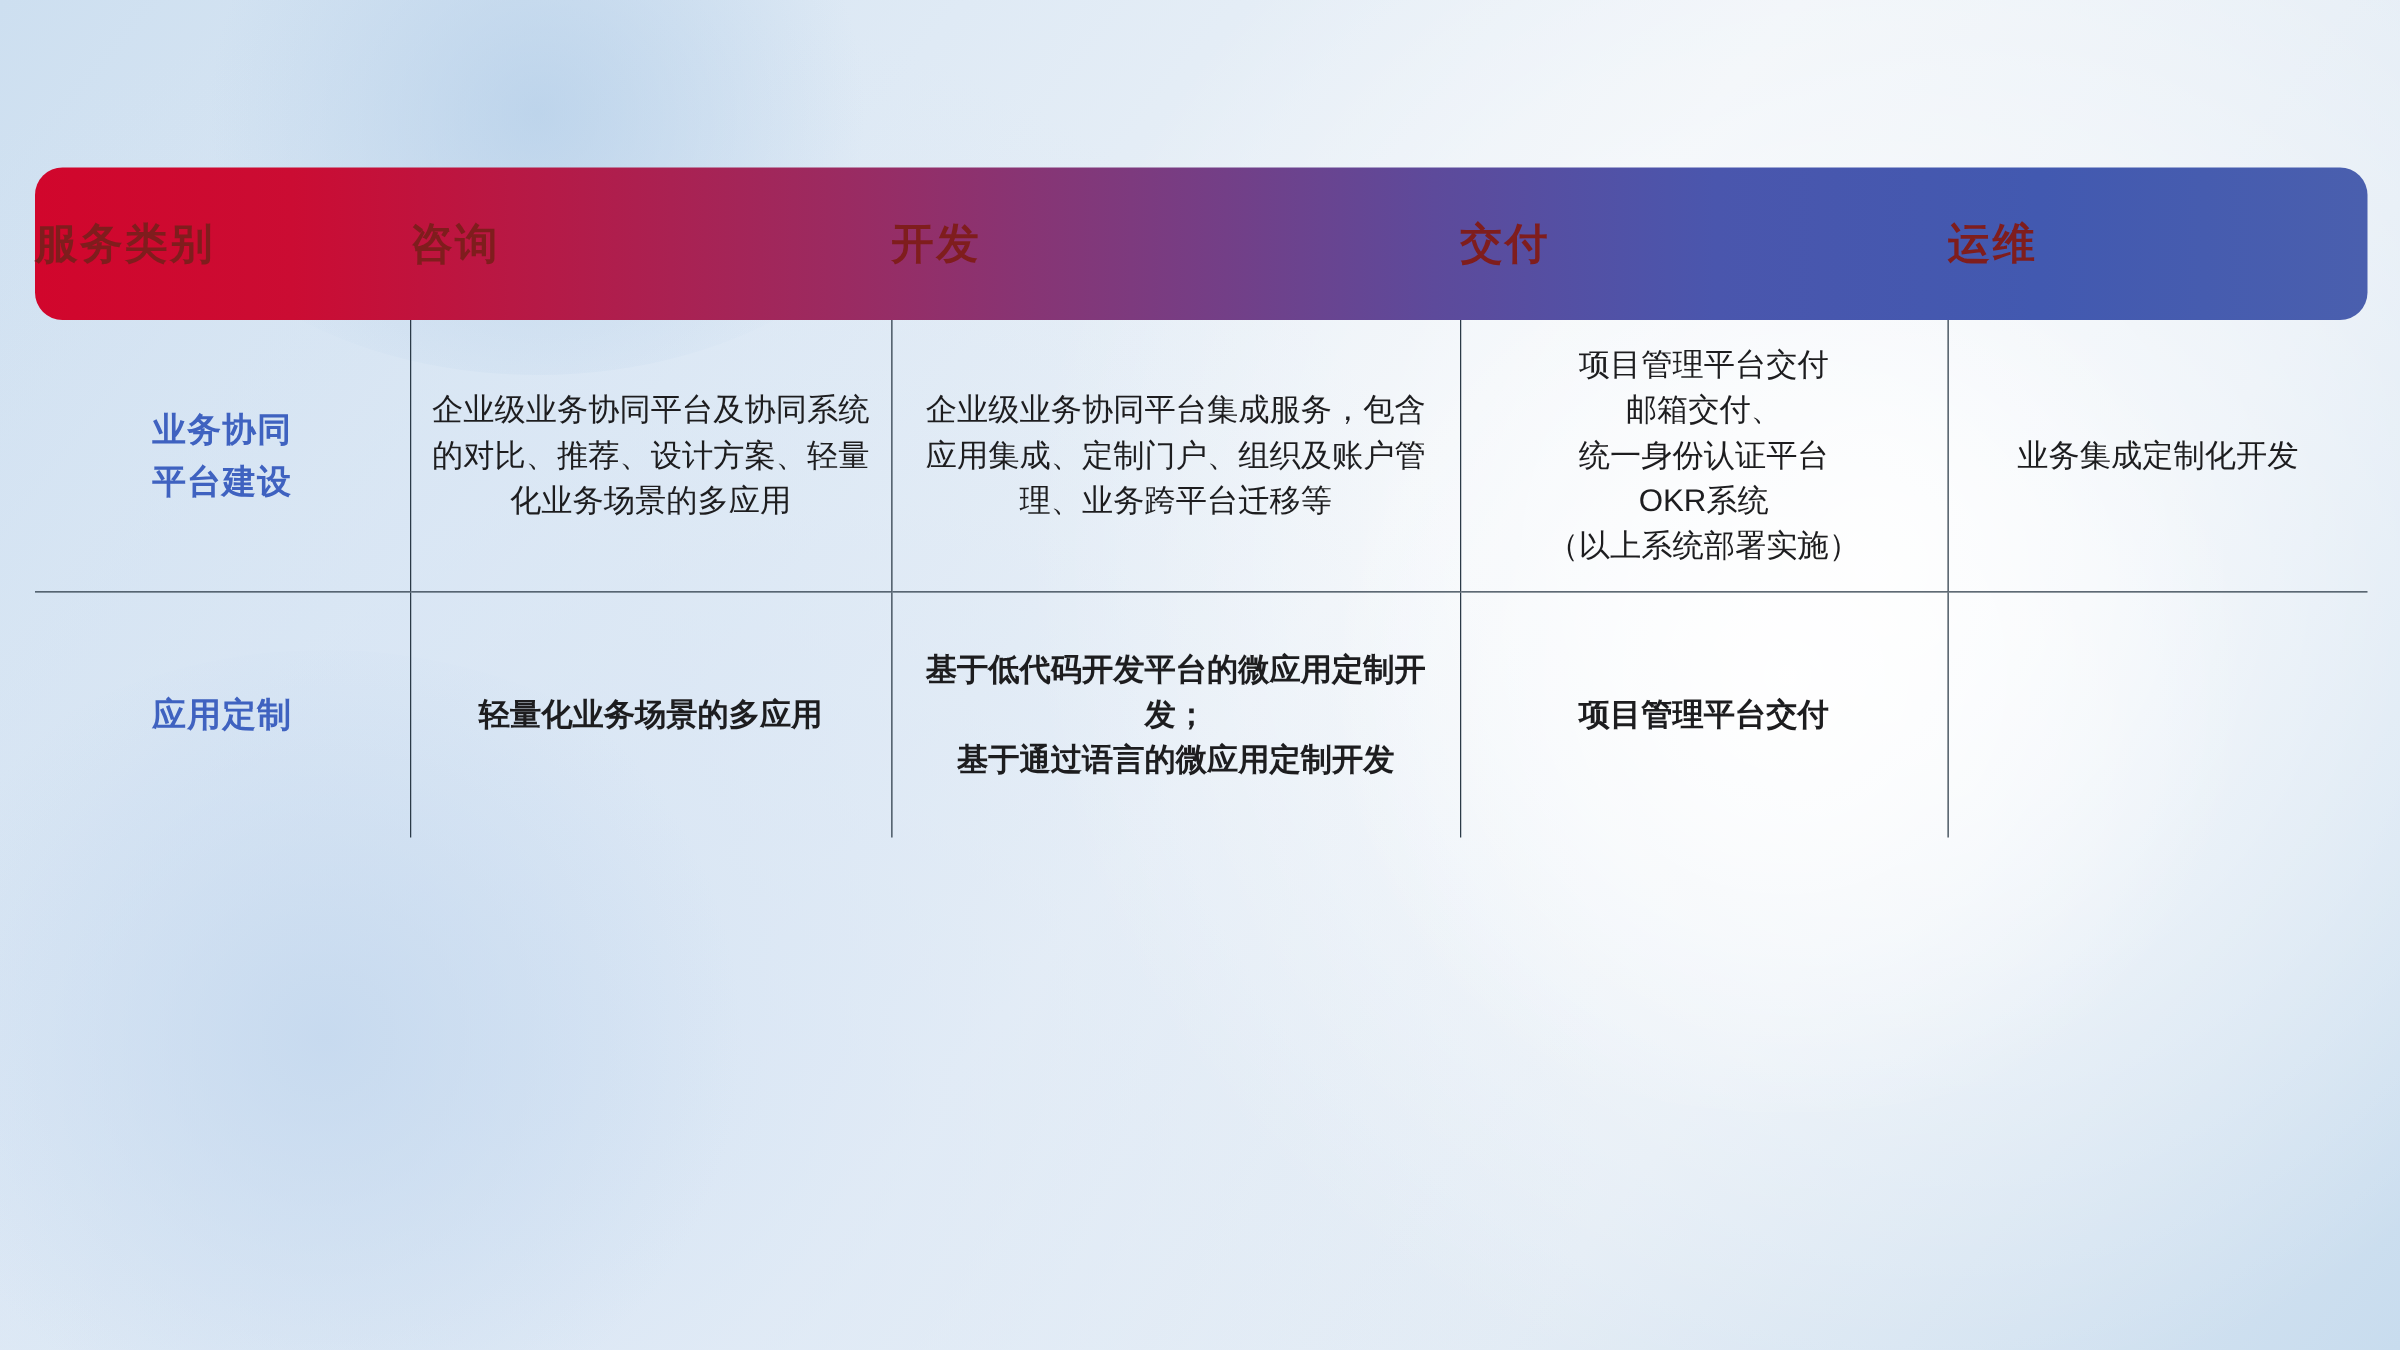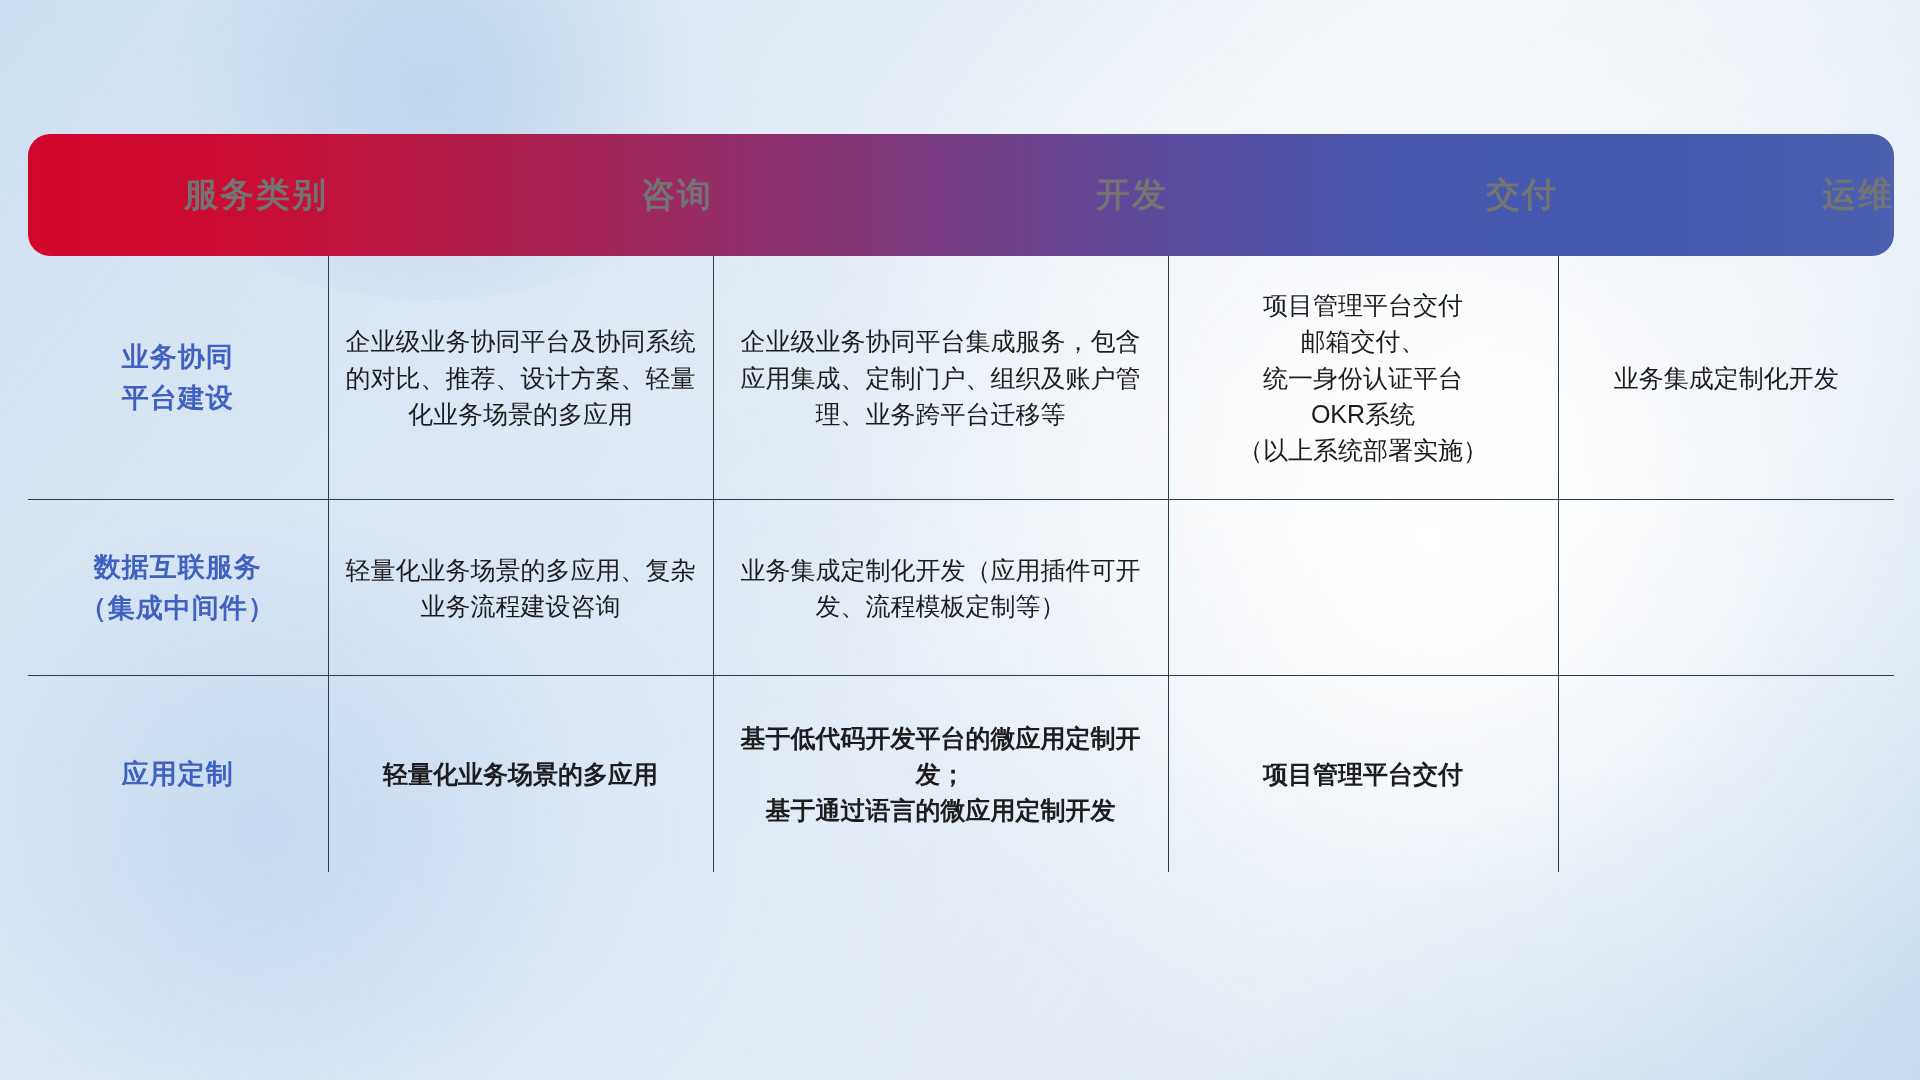--- a/index.html
+++ b/index.html
@@ -58,25 +58,25 @@
     border-collapse: collapse;
     table-layout: fixed;
   }
 
   
   thead tr {
     height: 122px;
   }
   thead th {
     padding: 0;
-    color: #737373;
+    color: #7f1d1d;
     font-size: 34px;
     font-weight: bold;
     letter-spacing: 2px;
-    text-align: right;
+    text-align: left;
     vertical-align: middle;
     position: relative;
     background: transparent;
   }
   .head-bar {
     position: absolute;
     left: 0; top: 0;
     width: 1866px;
     height: 122px;
     border-radius: 22px;
@@ -96,21 +96,21 @@
     position: relative;
     z-index: 2;
     display: block;
   }
 
   
   tbody td {
     border: 1px solid #2b3a47;
     border-left: none;
     border-right: none;
-    padding: 31px 16px;
+    padding: 18px 16px;
     font-size: 25px;
     line-height: 1.45;
     color: #1d1d1f;
     text-align: center;
     vertical-align: middle;
     background: transparent;
   }
   tbody td.vline-left {
     border-left: 1px solid #2b3a47;
   }
@@ -181,28 +181,20 @@
 平台建设</td>
           <td class="cell-text vline-left nowrap-break">企业级业务协同平台及协同系统的对比、推荐、设计方案、轻量化业务场景的多应用</td>
           <td class="cell-text vline-left nowrap-break">企业级业务协同平台集成服务，包含应用集成、定制门户、组织及账户管理、业务跨平台迁移等</td>
           <td class="cell-text vline-left nowrap-break">项目管理平台交付
 邮箱交付、
 统一身份认证平台
 OKR系统
 （以上系统部署实施）</td>
           <td class="cell-text vline-left nowrap-break">业务集成定制化开发</td>
         </tr>
-        <tr class="r2">
-          <td class="rowhead nowrap-break">数据互联服务
-（集成中间件）</td>
-          <td class="cell-text vline-left nowrap-break">轻量化业务场景的多应用、复杂业务流程建设咨询</td>
-          <td class="cell-text vline-left nowrap-break">业务集成定制化开发（应用插件可开发、流程模板定制等）</td>
-          <td class="cell-text vline-left nowrap-break"></td>
-          <td class="cell-text vline-left nowrap-break"></td>
-        </tr>
         <tr class="r3">
           <td class="rowhead nowrap-break">应用定制</td>
           <td class="cell-text vline-left nowrap-break">轻量化业务场景的多应用</td>
           <td class="cell-text vline-left nowrap-break">基于低代码开发平台的微应用定制开发；
 基于通过语言的微应用定制开发</td>
           <td class="cell-text vline-left nowrap-break">项目管理平台交付</td>
           <td class="cell-text vline-left nowrap-break"></td>
         </tr>
       </tbody>
     </table>

